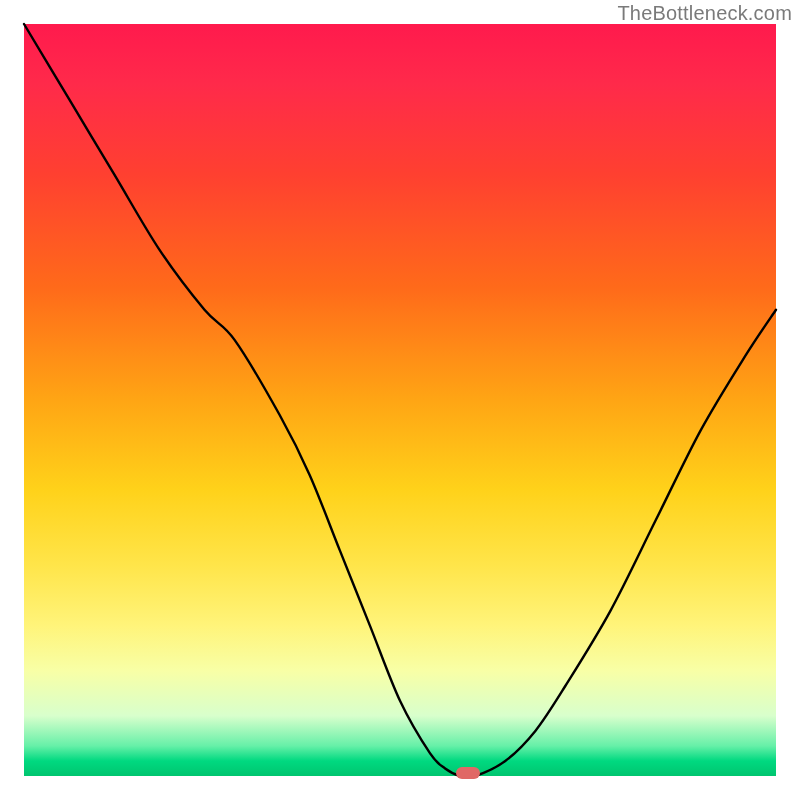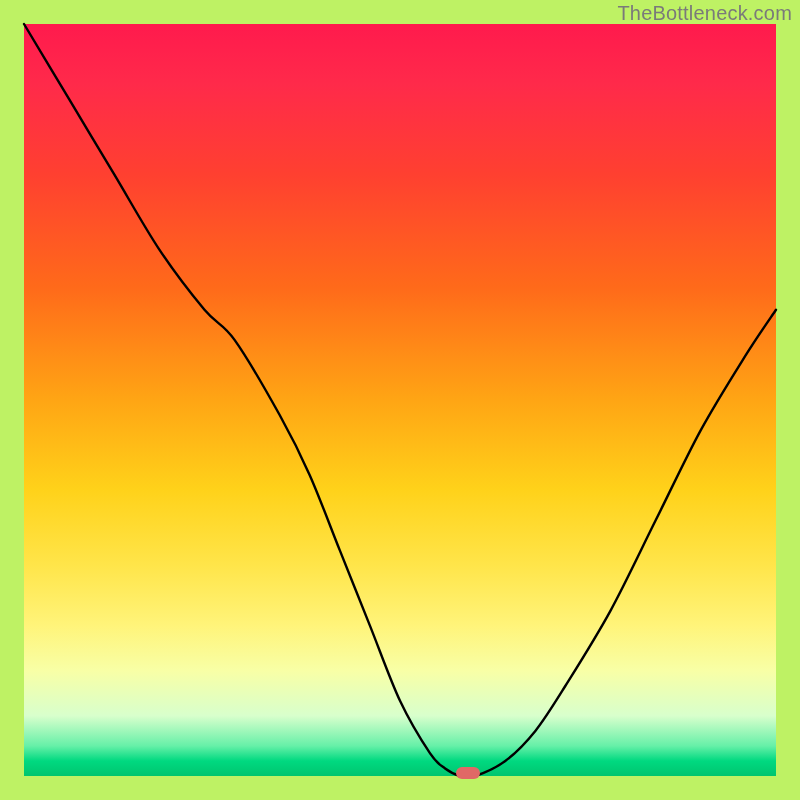--- a/index.html
+++ b/index.html
@@ -8,21 +8,21 @@
     width: 800px;
     height: 800px;
     background: #000;
     overflow: hidden;
     font-family: Arial, Helvetica, sans-serif;
   }
   .frame {
     position: relative;
     width: 800px;
     height: 800px;
-    background: #bef264;
+    background: #ffffff;
   }
   .plot {
     position: absolute;
     left: 24px;
     top: 24px;
     width: 752px;
     height: 752px;
     background: linear-gradient(to bottom,
       #ff1a4d 0%,
       #ff2a4a 8%,

